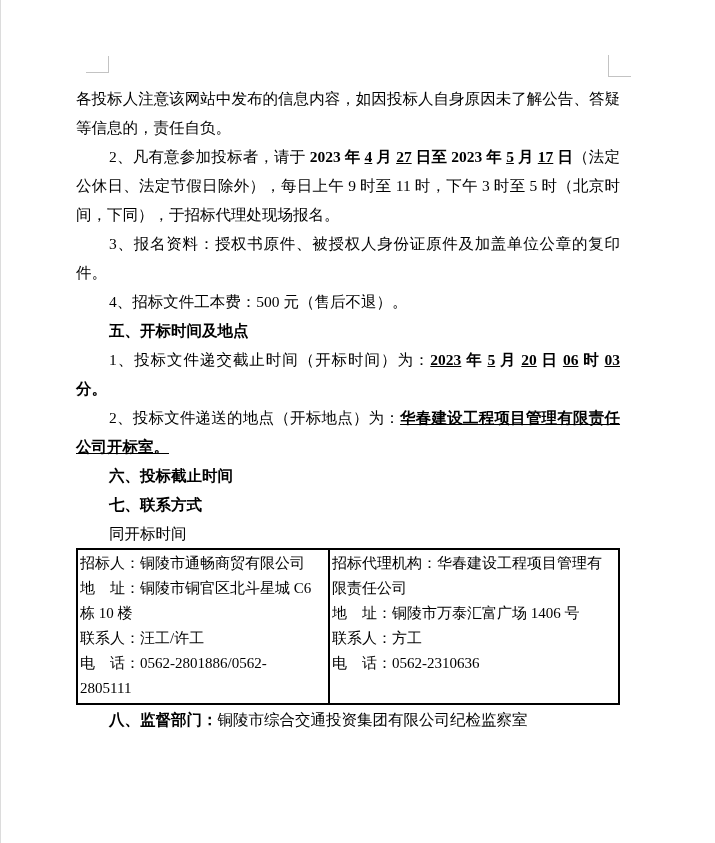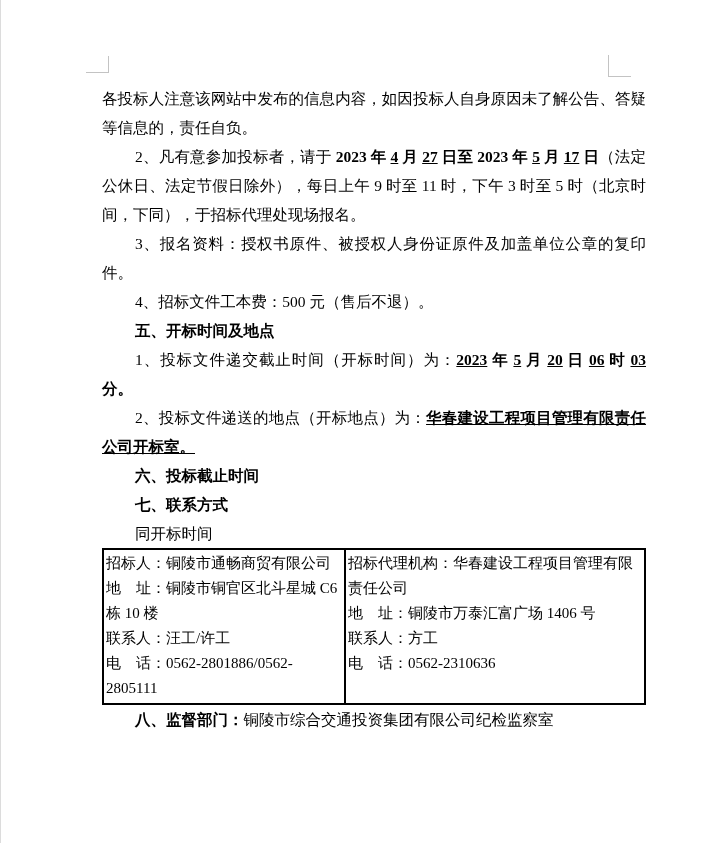--- a/index.html
+++ b/index.html
@@ -7,34 +7,34 @@
     width:715px;height:843px;
     background:#ffffff;color:#000;
     font-family:"Liberation Serif","DejaVu Serif",serif;
     position:relative;overflow:hidden;
   }
   .page-edge-left{position:absolute;left:0;top:0;width:1px;height:843px;background:#dcdcdc;}
   .mark{position:absolute;}
   .mark-tl{left:86px;top:56px;width:22px;height:16px;border-right:1px solid #c3c3c3;border-bottom:1px solid #c3c3c3;}
   .mark-tr{left:608px;top:55px;width:22px;height:21px;border-left:1px solid #c3c3c3;border-bottom:1px solid #c3c3c3;}
   .content{
-    position:absolute;left:102px;top:84px;width:544px;
+    position:absolute;left:76px;top:84px;width:544px;
     font-size:15.5px;line-height:29px;text-align:justify;
   }
   .content p{margin:0;}
   .indent{text-indent:33px;}
   .b{font-weight:bold;}
   .bu{font-weight:bold;text-decoration:underline;}
   table.contact{
     width:544px;border-collapse:collapse;table-layout:fixed;
     margin:0;
   }
   table.contact td{
     border:2px solid #000;vertical-align:top;
-    padding:1px 2px 2px 2px;
+    padding:1px 12px 2px 2px;
     font-size:15px;line-height:25px;text-align:left;text-indent:0;
   }
   td.col-left{width:236px;}
   .supervision{margin-top:4px;}
 </style>
 </head>
 <body>
 
 <div class="page-edge-left"></div>
 <div class="mark mark-tl"></div>

